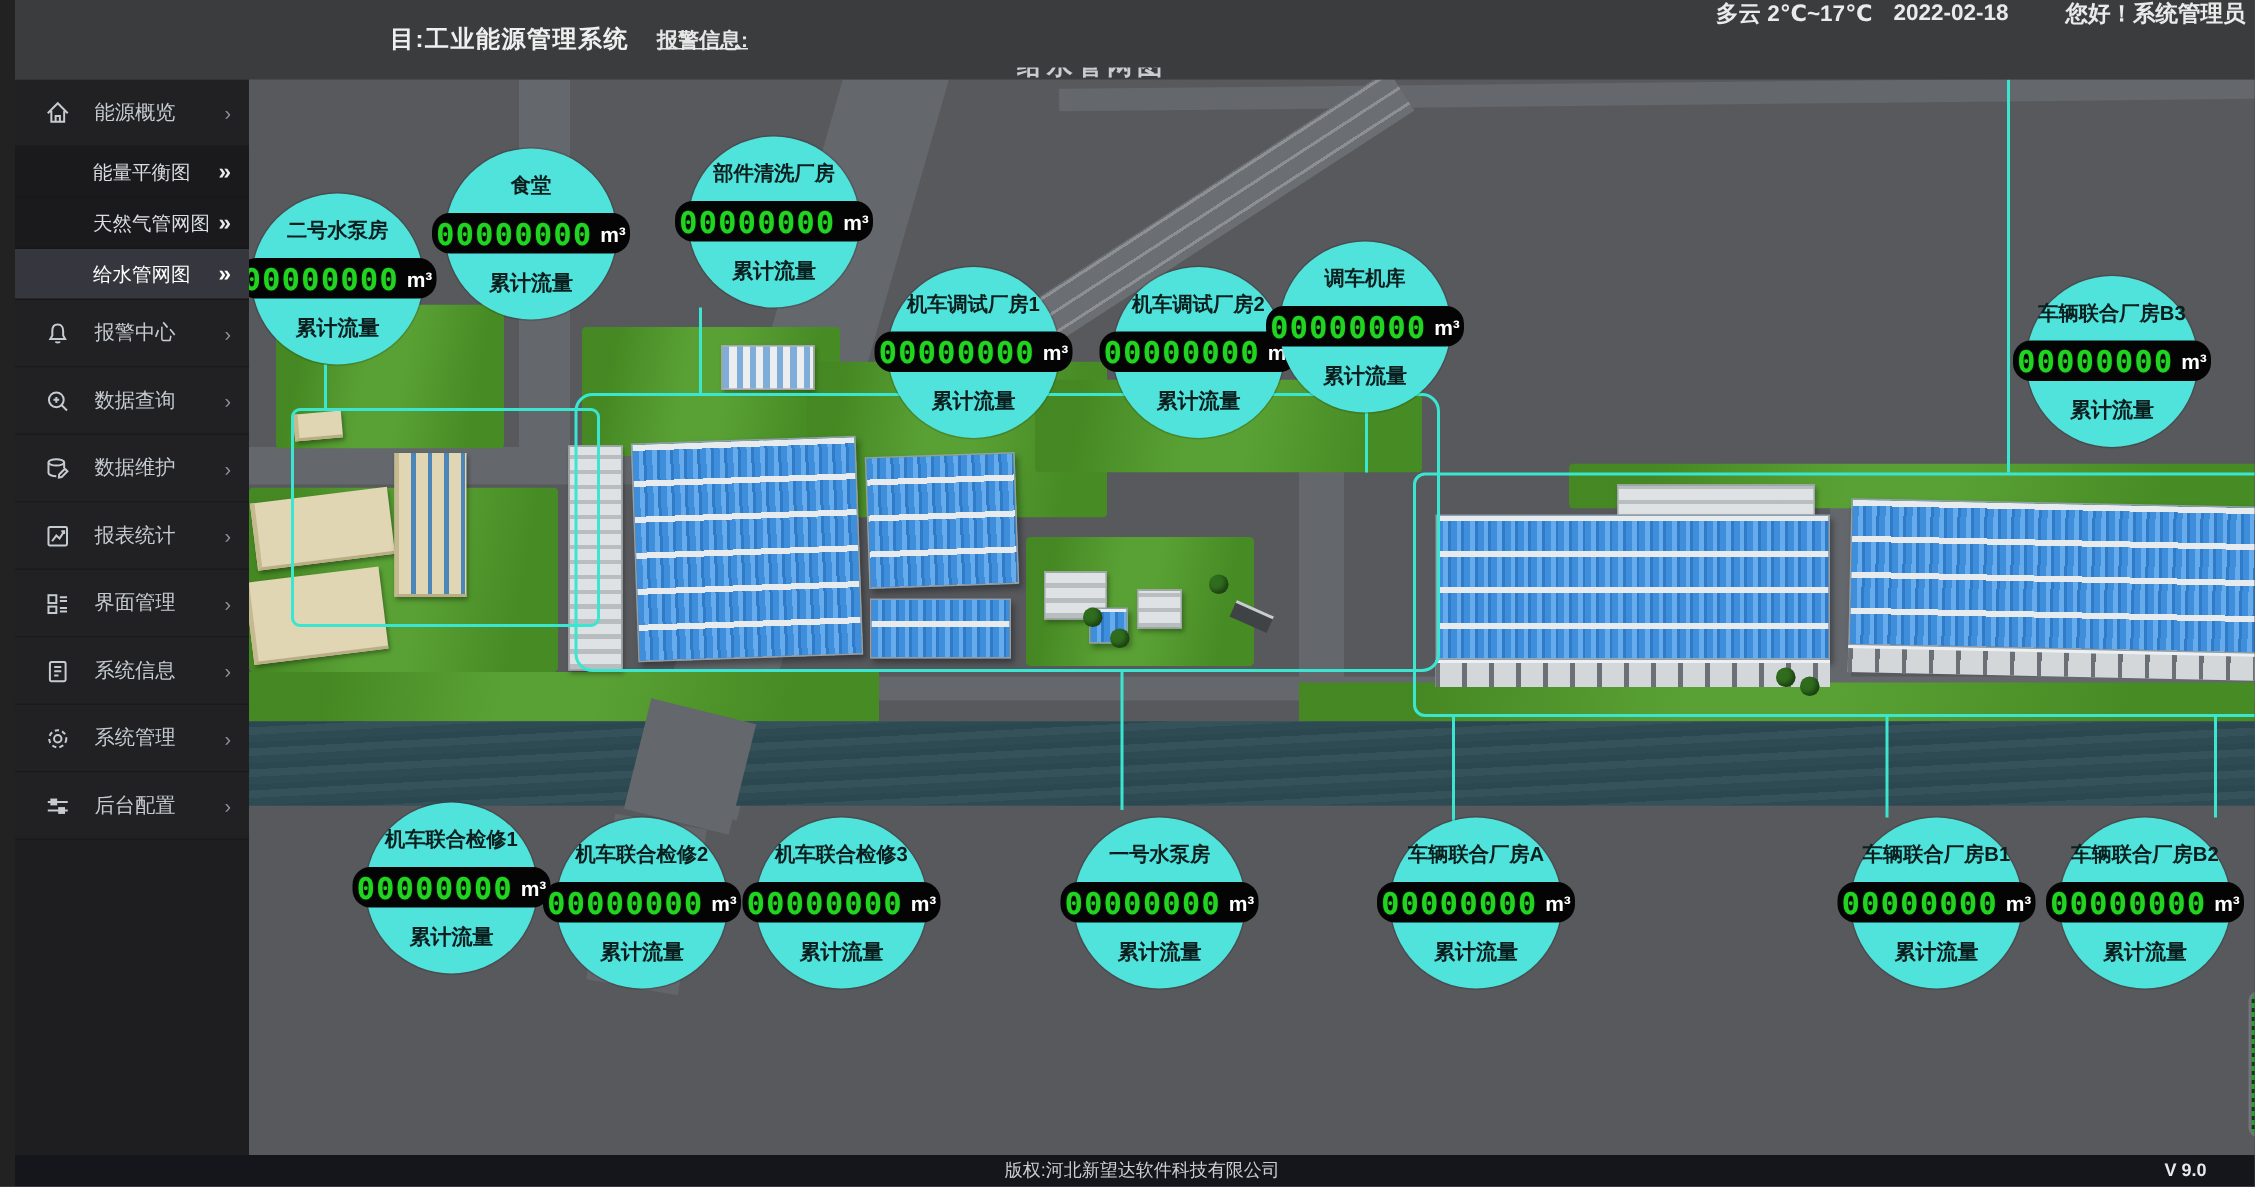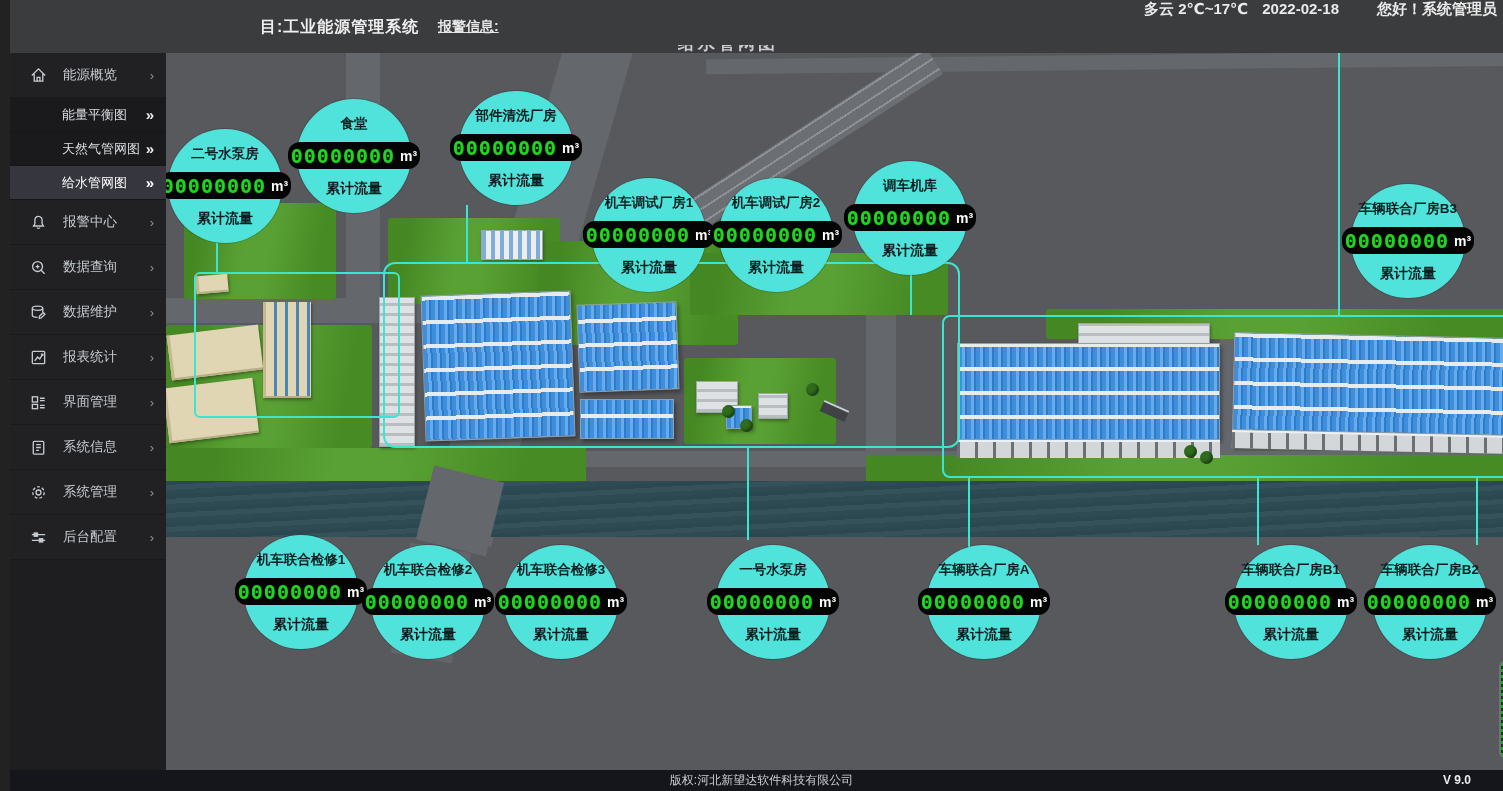--- a/index.html
+++ b/index.html
@@ -297,21 +297,21 @@
     </div>
     <div class="badge" style="left:413px;top:125px;">
       <div class="b-circle"></div>
       <div class="b-name">机车调试厂房1</div>
       <div class="b-lcd">
         <span class="b-val">00000000</span>
         <span class="b-unit">m³</span>
       </div>
       <div class="b-flow">累计流量</div>
     </div>
-    <div class="badge" style="left:540px;top:125px;">
+    <div class="badge" style="left:563px;top:125px;">
       <div class="b-circle"></div>
       <div class="b-name">机车调试厂房2</div>
       <div class="b-lcd">
         <span class="b-val">00000000</span>
         <span class="b-unit">m³</span>
       </div>
       <div class="b-flow">累计流量</div>
     </div>
     <div class="badge" style="left:674px;top:108px;">
       <div class="b-circle"></div>

